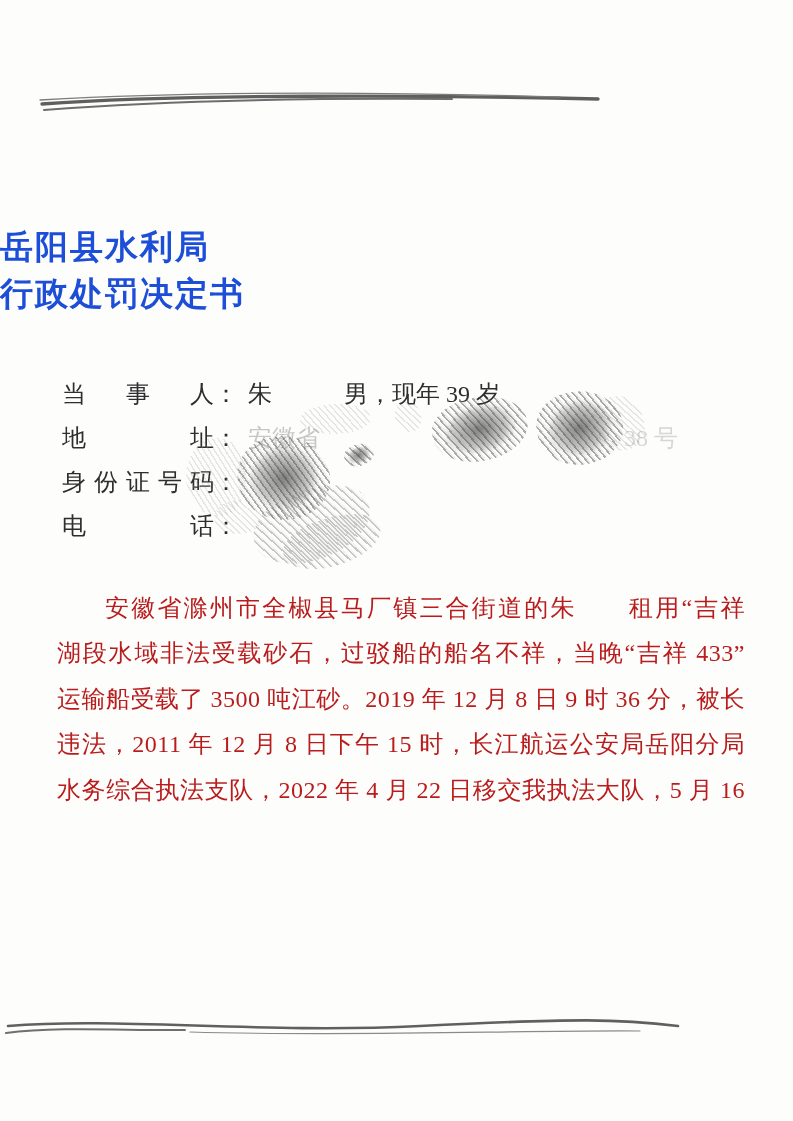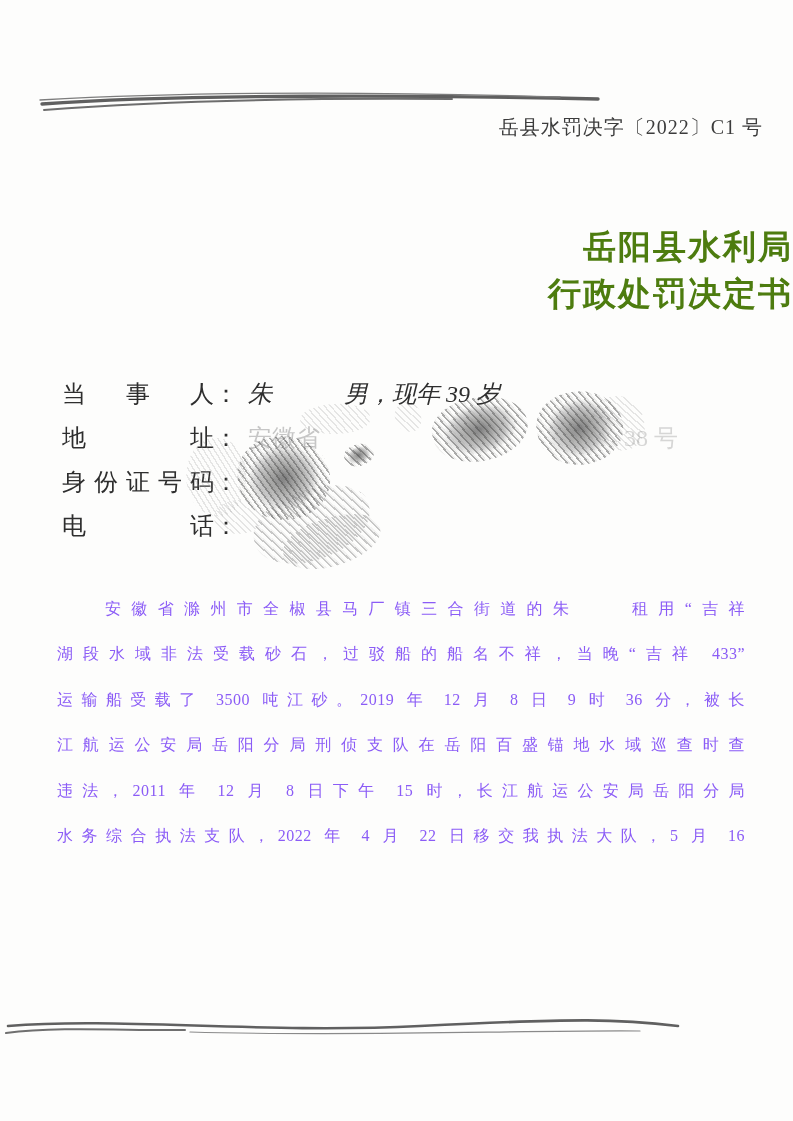--- a/index.html
+++ b/index.html
@@ -30,27 +30,26 @@
     right: 30px;
     font-size: 20px;
     letter-spacing: 1px;
     color: #3c3c3c;
   }
   .title {
     position: absolute;
     top: 224px;
     left: 0;
     right: 0;
-    text-align: right;
+    text-align: left;
     font-size: 33px;
     line-height: 47px;
     font-weight: 700;
-    color: #4d7c0f;
+    color: #1d4ed8;
     letter-spacing: 2px;
-    margin-left: 34px;
   }
   .info {
     position: absolute;
     top: 372px;
     left: 62px;
     right: 40px;
     font-size: 24px;
   }
   .info-row {
     height: 44px;
@@ -61,36 +60,36 @@
     display: inline-block;
     width: 152px;
     text-align: justify;
     text-align-last: justify;
     vertical-align: top;
   }
   .info-colon {
     display: inline-block;
     margin-right: 10px;
   }
-  .info-value { color: #2e2e2e; font-style: italic; }
+  .info-value { color: #2e2e2e; }
   .addr-value {
     display: inline-flex;
     width: 430px;
     justify-content: space-between;
     vertical-align: top;
   }
   .faint { color: #9a9a9a; opacity: 0.55; }
   .fainter { color: #a8a8a8; opacity: 0.45; }
   .body-par {
     position: absolute;
     top: 586px;
     left: 57px;
     width: 688px;
-    font-size: 16px;
-    color: #8b5cf6;
+    font-size: 24px;
+    color: #b91c1c;
   }
   .body-line {
     height: 45.4px;
     line-height: 45.4px;
     text-align: justify;
     text-align-last: justify;
     white-space: nowrap;
     letter-spacing: 0.5px;
   }
   .body-line.indent { text-indent: 48px; }
@@ -126,21 +125,20 @@
     <path d="M44 110 C 160 101, 310 98, 452 99" fill="none" stroke="#6d6d6d" stroke-width="2" stroke-linecap="round"></path>
     <path d="M40 100 C 200 91, 390 92, 560 97" fill="none" stroke="#7d7d7d" stroke-width="1.4" stroke-linecap="round"></path>
   </svg>
 
   <svg class="artifact" viewBox="0 0 793 1121">
     <path d="M8 1026 C 120 1017, 260 1034, 420 1026 S 620 1019, 678 1026" fill="none" stroke="#606060" stroke-width="2.6" stroke-linecap="round"></path>
     <path d="M6 1033 C 60 1026, 130 1031, 185 1030" fill="none" stroke="#6f6f6f" stroke-width="2" stroke-linecap="round"></path>
     <path d="M190 1032 C 360 1037, 520 1030, 640 1031" fill="none" stroke="#8a8a8a" stroke-width="1.2" stroke-linecap="round"></path>
   </svg>
 
-  <div class="doc-number">岳县水罚决字〔2022〕C1 号</div>
 
   <div class="title">
     <div>岳阳县水利局</div>
     <div>行政处罚决定书</div>
   </div>
 
   <div class="info">
     <div class="info-row">
       <span class="info-label">当事人</span><span class="info-colon">：</span><span class="info-value">朱　　　男，现年 39 岁</span>
     </div>
@@ -167,18 +165,17 @@
   <div class="scrib dark" style="left:238px; top:436px; width:92px; height:84px; transform:rotate(-8deg);"></div>
   <div class="scrib dark" style="left:344px; top:444px; width:30px; height:22px; transform:rotate(-20deg);"></div>
   <div class="scrib mid" style="left:252px; top:490px; width:120px; height:70px; transform:rotate(-16deg);"></div>
   <div class="scrib light" style="left:214px; top:500px; width:48px; height:34px; transform:rotate(-8deg);"></div>
   <div class="scrib mid" style="left:282px; top:518px; width:100px; height:48px; transform:rotate(-14deg);"></div>
 
   <div class="body-par">
     <div class="body-line indent">安徽省滁州市全椒县马厂镇三合街道的朱　　租用“吉祥</div>
     <div class="body-line">湖段水域非法受载砂石，过驳船的船名不祥，当晚“吉祥 433”</div>
     <div class="body-line">运输船受载了 3500 吨江砂。2019 年 12 月 8 日 9 时 36 分，被长</div>
-    <div class="body-line">江航运公安局岳阳分局刑侦支队在岳阳百盛锚地水域巡查时查</div>
     <div class="body-line">违法，2011 年 12 月 8 日下午 15 时，长江航运公安局岳阳分局</div>
     <div class="body-line">水务综合执法支队，2022 年 4 月 22 日移交我执法大队，5 月 16</div>
   </div>
 
 </div>
 
 </body></html>

